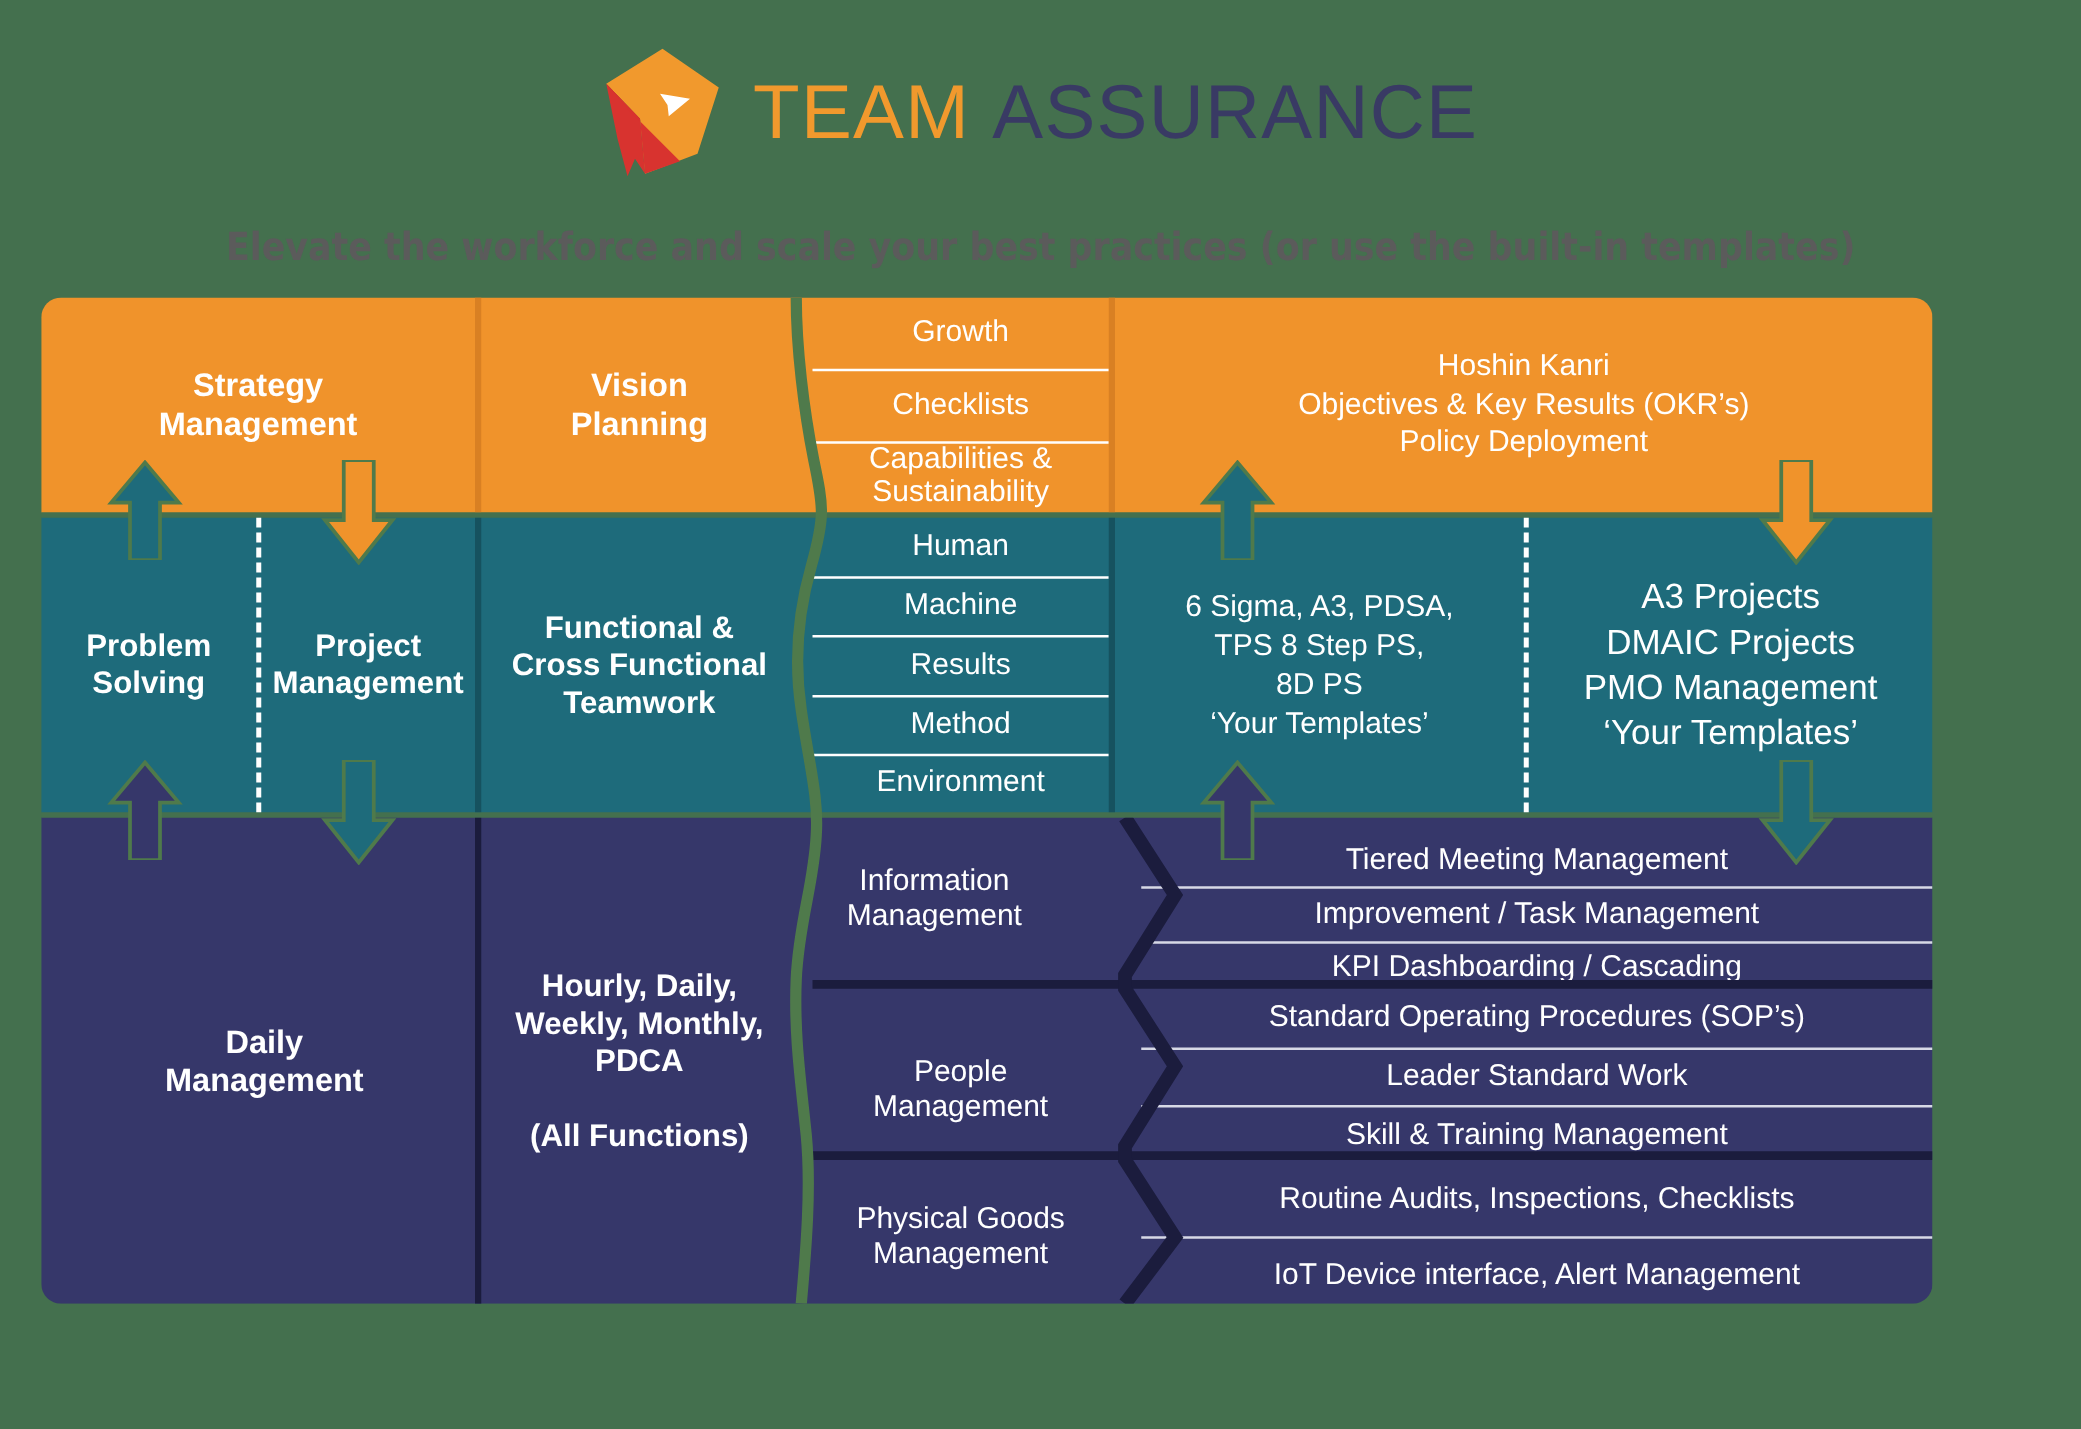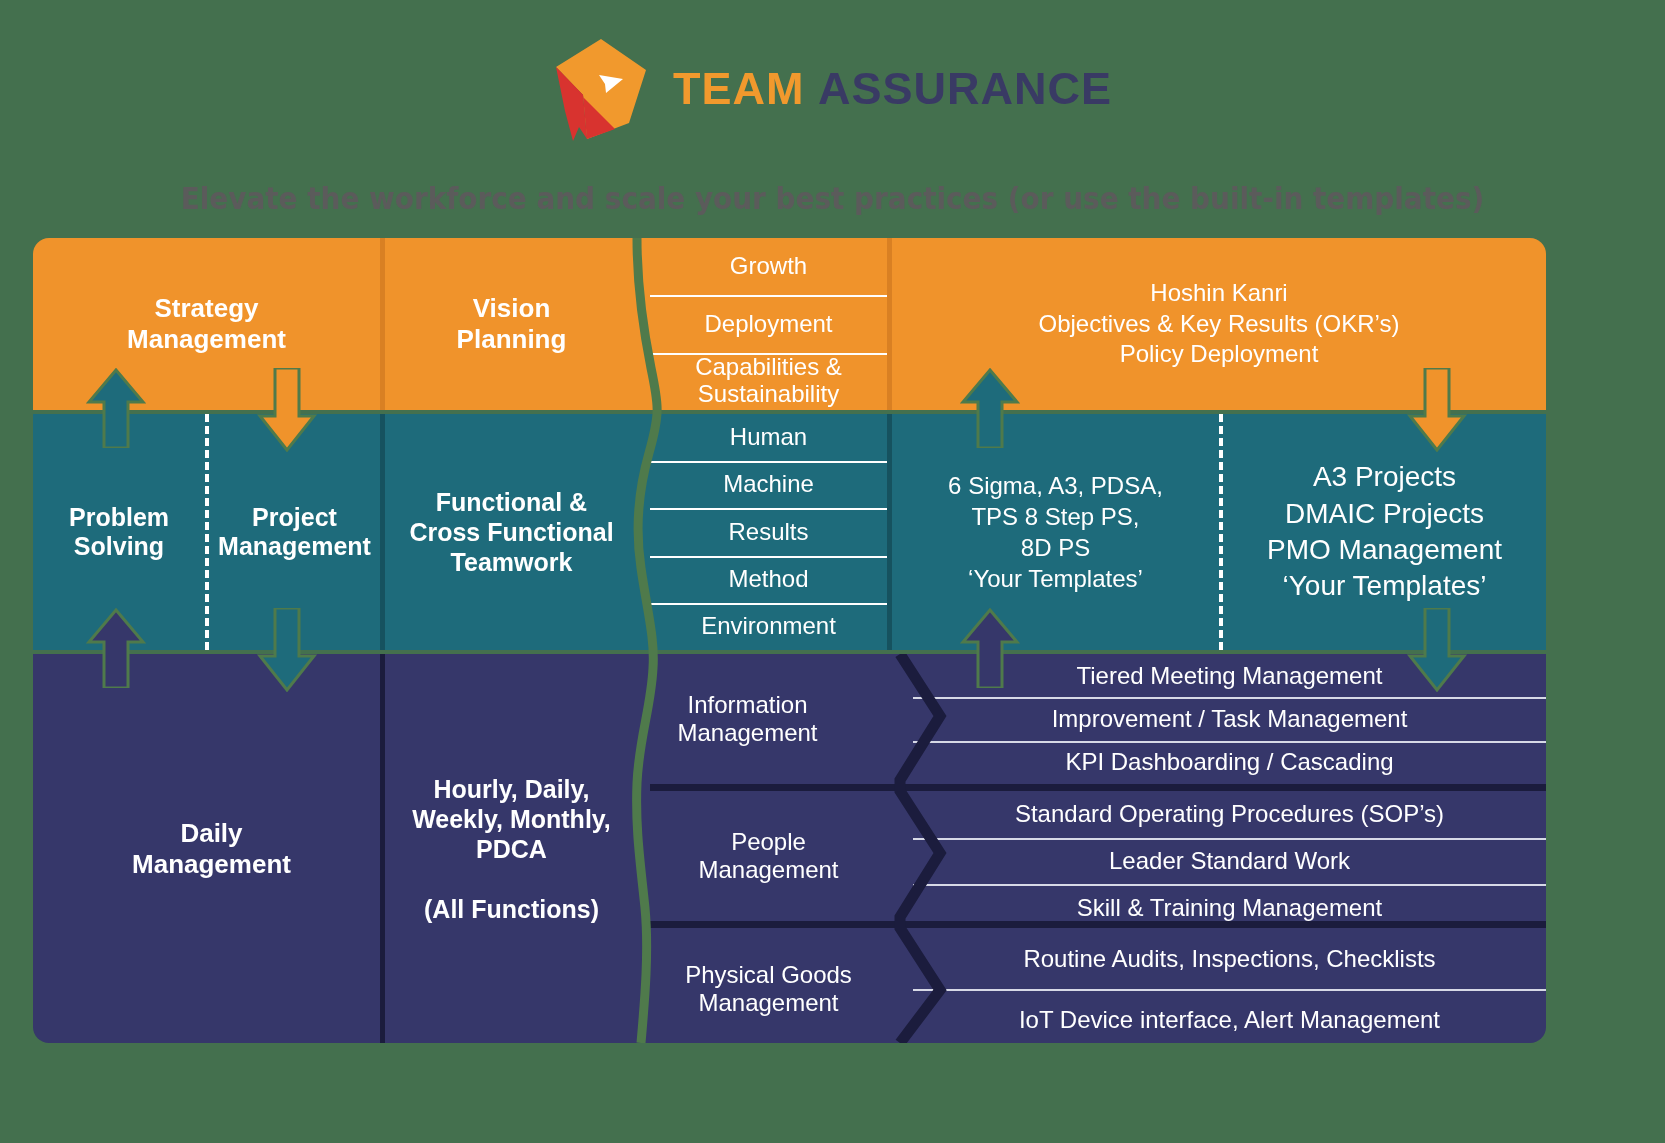--- a/index.html
+++ b/index.html
@@ -9,21 +9,21 @@
     font-family:"Liberation Sans", sans-serif;
     overflow:hidden;
     position:relative;
   }
   
   #logo-area{
     position:absolute;left:0;top:34px;width:1665px;height:110px;
     display:flex;align-items:center;justify-content:center;gap:24px;
   }
   #logo-mark{width:96px;height:104px;flex:none;position:relative;}
-  #logo-text{font-size:45px;font-weight:bold;letter-spacing:1px;white-space:nowrap;text-align:right;}
+  #logo-text{font-size:61px;font-weight:normal;letter-spacing:1px;white-space:nowrap;text-align:right;}
   .lt-team{color:#f1992d;}
   .lt-assurance{color:#393a64;}
 
   
   #headline{
     position:absolute;left:0;top:180px;width:1665px;
     text-align:center;
     color:#5b5b5b;
     font-size:31px;font-weight:bold;
     font-family:"DejaVu Sans Condensed","Liberation Sans",sans-serif;
@@ -107,21 +107,21 @@
     <div class="cell cell-bold" style="left:352px;width:253px;font-size:26px;line-height:1.18;">
       <span style="white-space:pre-line">Vision
 Planning</span>
     </div>
 
     <div class="substack" style="left:617px;width:237px;">
       <div class="sub" style="font-size:24px;">
         <span style="white-space:pre-line">Growth</span>
       </div>
       <div class="sub" style="font-size:24px;">
-        <span style="white-space:pre-line">Deployment</span>
+        <span style="white-space:pre-line">Checklists</span>
       </div>
       <div class="sub" style="font-size:24px;">
         <span style="white-space:pre-line">Capabilities &amp;
 Sustainability</span>
       </div>
     </div>
 
     <div class="vsep vsep-orange" style="left:854px;"></div>
     <div class="cell" style="left:859px;width:654px;font-size:24px;line-height:1.28;">
       <span style="white-space:pre-line">Hoshin Kanri
@@ -193,36 +193,36 @@
 PDCA
 
 (All Functions)</span>
     </div>
 
     <div class="grp" style="top:0;height:130px;">
       <div class="grp-label" style="left:596px;width:237px;top:0;height:130px;font-size:24px;">
         <span style="white-space:pre-line">Information
 Management</span>
       </div>
-      <div class="grp-items" style="left:880px;width:633px;top:0;height:130px;">
+      <div class="grp-items" style="left:880px;width:633px;top:12px;height:130px;">
         <div class="gi" style="font-size:24px;">
           <span>Tiered Meeting Management</span>
         </div>
         <div class="gi" style="font-size:24px;">
           <span>Improvement / Task Management</span>
         </div>
         <div class="gi" style="font-size:24px;">
           <span>KPI Dashboarding / Cascading</span>
         </div>
       </div>
     </div>
     <div class="grp-sep" style="left:617px;width:896px;top:130px;"></div>
 
     <div class="grp" style="top:137px;height:130px;">
-      <div class="grp-label" style="left:617px;width:237px;top:0;height:130px;font-size:24px;">
+      <div class="grp-label" style="left:617px;width:237px;top:16px;height:130px;font-size:24px;">
         <span style="white-space:pre-line">People
 Management</span>
       </div>
       <div class="grp-items" style="left:880px;width:633px;top:0;height:140px;">
         <div class="gi" style="font-size:24px;">
           <span>Standard Operating Procedures (SOP’s)</span>
         </div>
         <div class="gi" style="font-size:24px;">
           <span>Leader Standard Work</span>
         </div>

